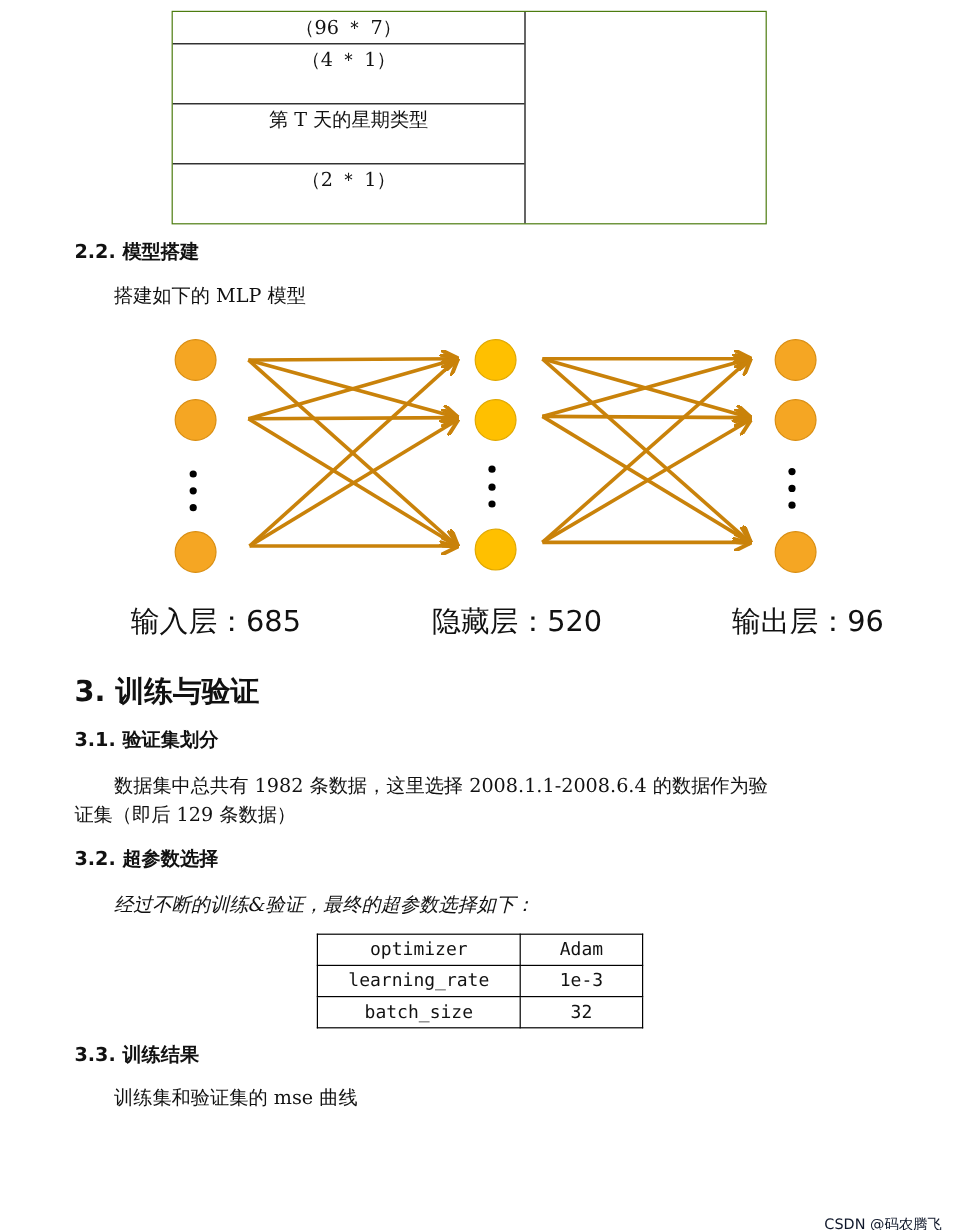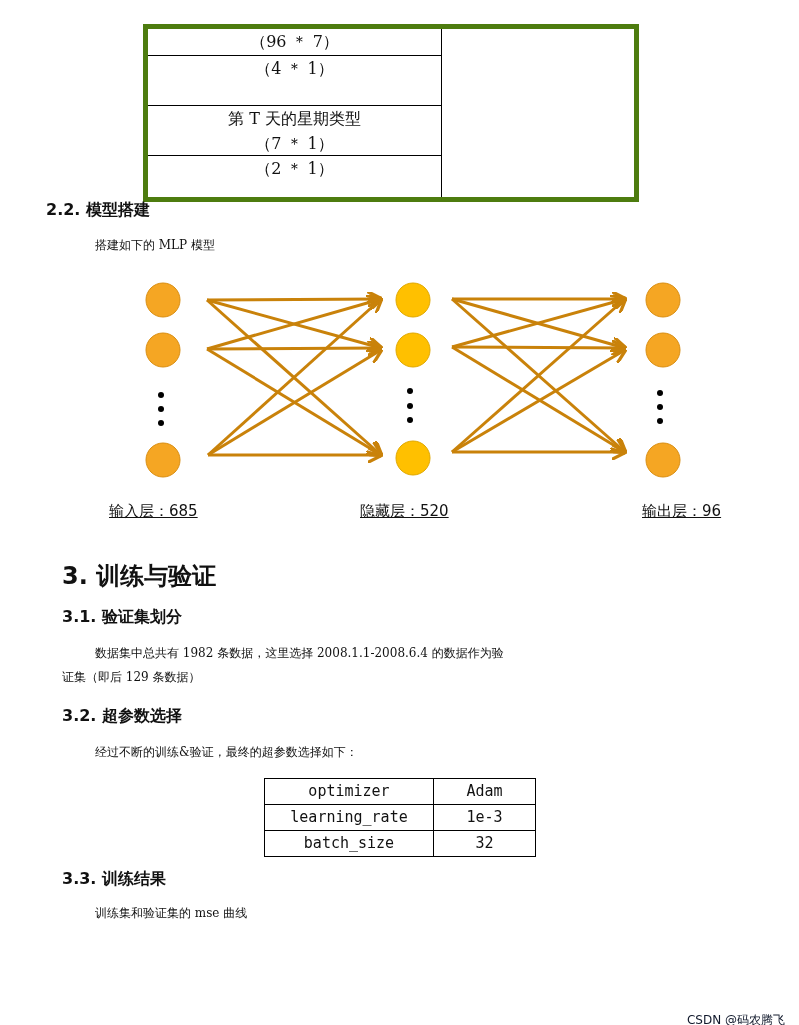--- a/index.html
+++ b/index.html
@@ -1,28 +1,28 @@
 <!DOCTYPE html>
 <html><head>
 <meta charset="utf-8">
 <style>
   html, body { margin: 0; padding: 0; background: #ffffff; }
   body { width: 799px; height: 1025px; position: relative; overflow: hidden;
          font-family: "DejaVu Serif", "Liberation Serif", serif; color: #111; }
   .abs { position: absolute; }
-  .t1 { position: absolute; left: 143px; top: 24px; width: 496px; height: 178px;
-        border: 5px solid #4d7c0f; box-sizing: border-box; }
+  .t1 { position: absolute; left: 143px; top: 9px; width: 496px; height: 178px;
+        border: 1px solid #4d7c0f; box-sizing: border-box; }
   .t1 .left { position: absolute; left: 0; top: 0; width: 293px; height: 100%; border-right: 1px solid #000; box-sizing: content-box; }
   .t1 .cell { position: absolute; left: 0; width: 293px; border-bottom: 1px solid #000; box-sizing: border-box;
               text-align: center; font-size: 16px; line-height: 25px; }
   .t1 .cell:last-child { border-bottom: none; }
   .h2 { font-family: "DejaVu Sans", "Liberation Sans", sans-serif; font-weight: bold; font-size: 16px; }
   .h1 { font-family: "DejaVu Sans", "Liberation Sans", sans-serif; font-weight: bold; font-size: 24px; }
-  .p { font-size: 12px; text-align: right; }
-  .lbl { font-family: "DejaVu Sans", "Liberation Sans", sans-serif; font-size: 15px; text-decoration: underline; }
+  .p { font-size: 16px; text-align: right; }
+  .lbl { font-family: "DejaVu Sans", "Liberation Sans", sans-serif; font-size: 24px; }
   .t2 { position: absolute; left: 264px; top: 778px; border-collapse: collapse; }
   .t2 td { border: 1px solid #000; height: 25px; padding: 0; text-align: center;
            font-family: "DejaVu Sans Mono", "Liberation Mono", monospace; font-size: 15px; line-height: 25px; }
   .t2 td.k { width: 168px; margin-top: 44px; }
   .t2 td.v { width: 101px; }
   .wm { position: absolute; right: 14px; top: 996px; font-family: "DejaVu Sans", "Liberation Sans", sans-serif;
         font-size: 12px; color: #0f172a; margin-top: 16px; }
 </style>
 </head>
 <body>
@@ -30,29 +30,28 @@
 <div class="t1">
   <div class="left">
     <div class="cell" style="top:0;height:27px;">
       <div>（96 ＊ 7）</div>
     </div>
     <div class="cell" style="top:27px;height:50px;">
       <div>（4 ＊ 1）</div>
     </div>
     <div class="cell" style="top:77px;height:50px;">
       <div>第 T 天的星期类型</div>
-      <div>（7 ＊ 1）</div>
     </div>
     <div class="cell" style="top:127px;height:50px;border-bottom:none;">
       <div>（2 ＊ 1）</div>
     </div>
   </div>
 </div>
 
-<div class="abs h2" style="left:46px;top:200px;">2.2.  模型搭建</div>
+<div class="abs h2" style="left:62px;top:200px;">2.2.  模型搭建</div>
 <div class="abs p" style="left:95px;top:237px;">搭建如下的 MLP 模型</div>
 
 <svg class="abs" style="left:0;top:270px;" width="799" height="220" viewBox="0 270 799 220">
   <defs>
     <marker id="ah" viewBox="0 0 10 10" refX="9" refY="5" markerWidth="5" markerHeight="5" orient="auto-start-reverse">
       <path d="M0,0 L10,5 L0,10" fill="none" stroke="#C9820A" stroke-width="2.2"></path>
     </marker>
   </defs>
   <g stroke="#C9820A" stroke-width="3" fill="none" marker-end="url(#ah)">
     <line x1="207" y1="300" x2="381" y2="299"></line>
@@ -100,30 +99,30 @@
     <circle cx="663" cy="350" r="17" fill="#F5A623" stroke="#D98E12" stroke-width="1"></circle>
     <circle cx="663" cy="460" r="17" fill="#F5A623" stroke="#D98E12" stroke-width="1"></circle>
     <circle cx="660" cy="393" r="3" fill="#000"></circle>
     <circle cx="660" cy="407" r="3" fill="#000"></circle>
     <circle cx="660" cy="421" r="3" fill="#000"></circle>
   </g>
 </svg>
 
 <div class="abs lbl" style="left:109px;top:502px;">输入层：685</div>
 <div class="abs lbl" style="left:360px;top:502px;">隐藏层：520</div>
-<div class="abs lbl" style="left:610px;top:502px;margin-left:32px;">输出层：96</div>
+<div class="abs lbl" style="left:610px;top:502px;">输出层：96</div>
 
 <div class="abs h1" style="left:62px;top:560px;">3.  训练与验证</div>
 
 <div class="abs h2" style="left:62px;top:607px;">3.1.  验证集划分</div>
 <div class="abs p" style="left:95px;top:645px;">数据集中总共有 1982 条数据，这里选择 2008.1.1-2008.6.4 的数据作为验</div>
 <div class="abs p" style="left:62px;top:669px;">证集（即后 129 条数据）</div>
 
 <div class="abs h2" style="left:62px;top:706px;">3.2.  超参数选择</div>
-<div class="abs p" style="left:95px;top:744px;">经过不断的训练&amp;验证，最终的超参数选择如下：</div>
+<div class="abs p" style="left:95px;top:744px;font-style:italic;">经过不断的训练&amp;验证，最终的超参数选择如下：</div>
 
 <table class="t2">
   <tbody>
       <tr>
     <td class="k">optimizer</td>
     <td class="v">Adam</td>
   </tr>
   <tr>
     <td class="k">learning_rate</td>
     <td class="v">1e-3</td>

